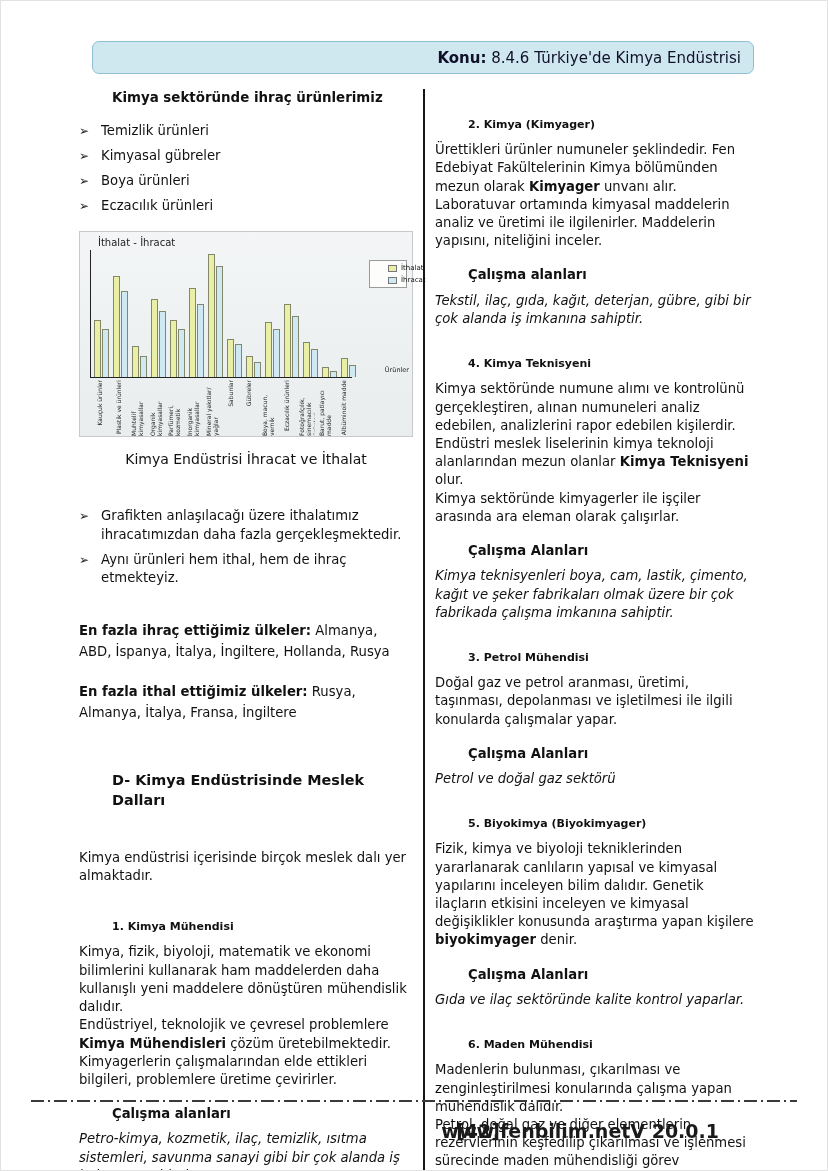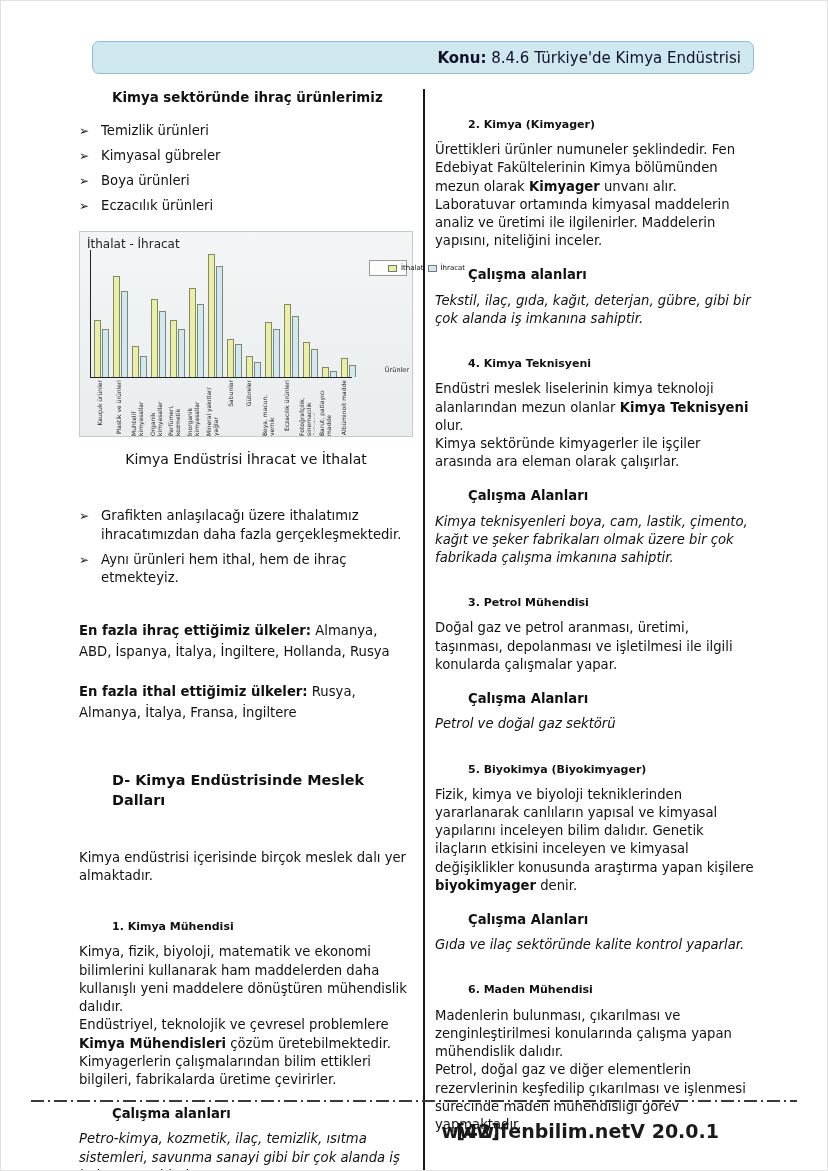--- a/index.html
+++ b/index.html
@@ -31,25 +31,25 @@
   .sect-title { font-size:13.4px; font-weight:bold; margin-bottom:14px; }
   ul.plain { list-style:none; }
   ul.plain li { display:flex; gap:12px; margin-bottom:7px; align-items:flex-start; }
   .bullet { flex:0 0 auto; font-size:12px; line-height:1.5; color:#222; }
   
   .chart-box {
     position:relative; margin-top:16px; width:334px; height:206px;
     background:linear-gradient(#f3f5f6,#e9edee);
     border:1px solid #c7c9ca;
   }
-  .chart-title { position:absolute; top:5px; left:7px; font-size:12px; color:#222; }
+  .chart-title { position:absolute; top:5px; left:18px; font-size:10px; color:#222; }
   .chart-legend {
     position:absolute; top:28px; right:5px; width:34px;
     background:#fdfdfb; border:1px solid #9a9a9a; padding:3px 18px;
-    display:flex; gap:4px;
+    display:flex; flex-direction:column; gap:4px;
   }
   .legend-item { display:flex; align-items:center; gap:4px; font-size:7px; }
   .legend-swatch { width:9px; height:7px; border:1px solid #777; flex:0 0 auto; }
   .x-axis-title { position:absolute; right:3px; bottom:62px; font-size:6.5px; color:#222; }
   .bars-row {
     position:absolute; left:10px; right:60px; top:18px; height:128px;
     display:flex; gap:4px; align-items:flex-end;
     border-left:1.5px solid #222; border-bottom:1.5px solid #222;
     padding:0 3px;
   }
@@ -258,41 +258,42 @@
       <p class="countries"><b>En fazla ihraç ettiğimiz ülkeler:</b><span> Almanya, ABD, İspanya, İtalya, İngiltere, Hollanda, Rusya</span></p>
       <p class="countries"><b>En fazla ithal ettiğimiz ülkeler:</b><span> Rusya, Almanya, İtalya, Fransa, İngiltere</span></p>
 
       <h2 class="section-d-title">D- Kimya Endüstrisinde Meslek Dalları</h2>
       <p class="intro">Kimya endüstrisi içerisinde birçok meslek dalı yer almaktadır.</p>
 
       <h3 class="job-title">1. Kimya Mühendisi</h3>
       <div class="job-body">
         <p>Kimya, fizik, biyoloji, matematik ve ekonomi bilimlerini kullanarak ham maddelerden daha kullanışlı yeni maddelere dönüştüren mühendislik dalıdır.</p>
         <p><span>Endüstriyel, teknolojik ve çevresel problemlere </span><b>Kimya Mühendisleri</b><span> çözüm üretebilmektedir.</span></p>
-        <p>Kimyagerlerin çalışmalarından bilim ettikleri bilgileri, fabrikalarda üretime çevirirler.</p>
+        <p>Kimyagerlerin çalışmalarından elde ettikleri bilgileri, problemlere üretime çevirirler.</p>
       </div>
       <h3 class="areas-title">Çalışma alanları</h3>
       <p class="areas-text">Petro-kimya, kozmetik, ilaç, temizlik, ısıtma sistemleri, savunma sanayi gibi bir çok alanda iş imkanına sahiptir.</p>
 
     </div>
 
     <div class="col-divider"></div>
 
     <div class="col-right">
 
       <h3 class="job-title first">2. Kimya (Kimyager)</h3>
       <div class="job-body">
         <p><span>Ürettikleri ürünler numuneler şeklindedir. Fen Edebiyat Fakültelerinin Kimya bölümünden mezun olarak </span><b>Kimyager</b><span> unvanı alır.</span></p>
         <p>Laboratuvar ortamında kimyasal maddelerin analiz ve üretimi ile ilgilenirler. Maddelerin yapısını, niteliğini inceler.</p>
       </div>
       <h3 class="areas-title">Çalışma alanları</h3>
       <p class="areas-text">Tekstil, ilaç, gıda, kağıt, deterjan, gübre, gibi bir çok alanda iş imkanına sahiptir.</p>
 
       <h3 class="job-title">4. Kimya Teknisyeni</h3>
       <div class="job-body">
+        <p>Kimya sektöründe numune alımı ve kontrolünü gerçekleştiren, alınan numuneleri analiz edebilen, analizlerini rapor edebilen kişilerdir.</p>
         <p><span>Endüstri meslek liselerinin kimya teknoloji alanlarından mezun olanlar </span><b>Kimya Teknisyeni</b><span> olur.</span></p>
         <p>Kimya sektöründe kimyagerler ile işçiler arasında ara eleman olarak çalışırlar.</p>
       </div>
       <h3 class="areas-title">Çalışma Alanları</h3>
       <p class="areas-text">Kimya teknisyenleri boya, cam, lastik, çimento, kağıt ve şeker fabrikaları olmak üzere bir çok fabrikada çalışma imkanına sahiptir.</p>
 
       <h3 class="job-title">3. Petrol Mühendisi</h3>
       <div class="job-body">
         <p>Doğal gaz ve petrol aranması, üretimi, taşınması, depolanması ve işletilmesi ile ilgili konularda çalışmalar yapar.</p>
       </div>

